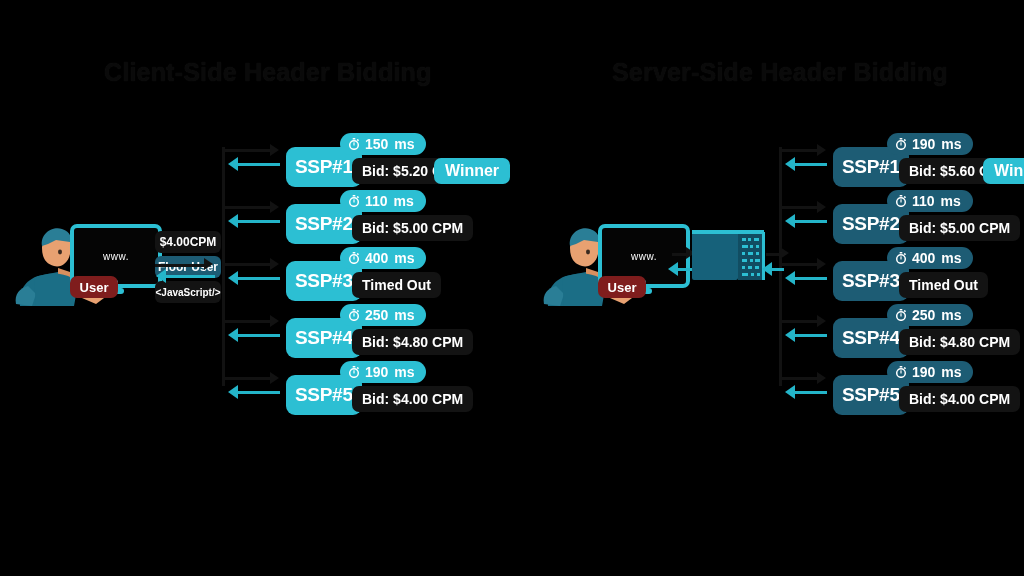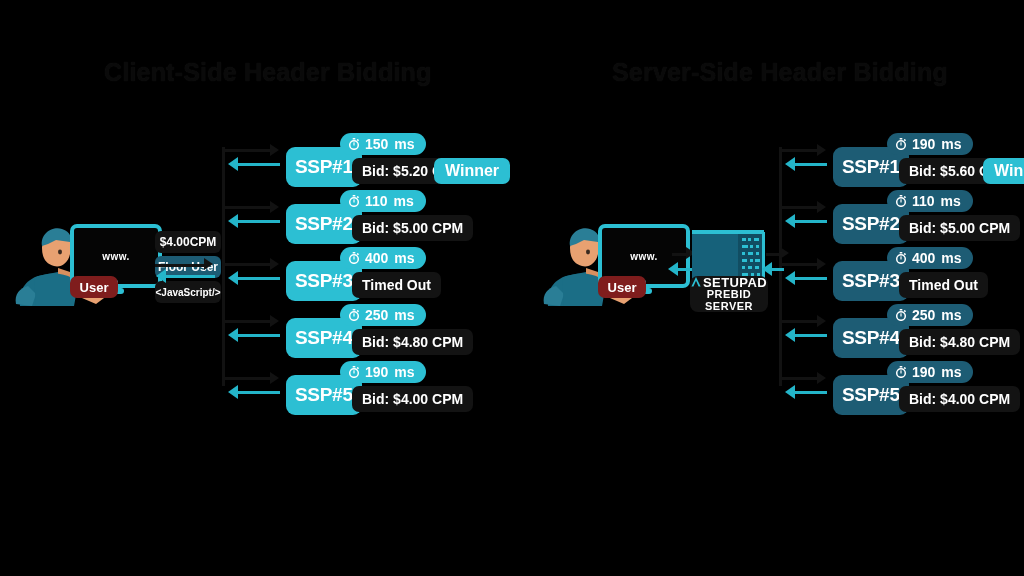--- a/index.html
+++ b/index.html
@@ -68,21 +68,21 @@
   }
   .fp-dark{background:#131313;}
   .fp-teal{background:#1d5c74;}
 
   
   .user-group{position:absolute;}
   .monitor{
     position:absolute;border:4px solid #2cbfd3;border-radius:7px;background:#050505;
     display:flex;align-items:center;justify-content:center;
   }
-  .monitor .www{color:#ffffff;font-size:10px;font-weight:bold;letter-spacing:.5px;}
+  .monitor .www{color:#ffffff;font-size:10px;font-weight:normal;letter-spacing:.5px;}
   .mon-stand{position:absolute;background:#2cbfd3;}
   .user-label{
     position:absolute;background:#7f1d1d;border-radius:7px;
     display:flex;align-items:center;justify-content:center;
     font-size:13px;font-weight:bold;color:#fff;
   }
 
   
   .server-box{position:absolute;}
   .srv-label{
@@ -180,30 +180,20 @@
           <rect x="63" y="31" width="5" height="3"></rect>
         <rect x="50" y="38" width="3" height="3"></rect>
           <rect x="56" y="38" width="4" height="3"></rect>
           <rect x="63" y="38" width="4" height="3"></rect>
         <rect x="50" y="45" width="6" height="3"></rect>
           <rect x="59" y="45" width="3" height="3"></rect>
           <rect x="65" y="45" width="3" height="3"></rect>
       </g>
     </svg>
   </div>
-  <div class="srv-label" style="left:690px;top:276px;width:78px;height:36px;">
-    <div class="srv-l1">
-      <svg width="10" height="10" viewBox="0 0 10 10">
-        <path d="M5 0 L9.6 9.6 L7.6 9.6 L5 3.8 L2.4 9.6 L0.4 9.6 Z" fill="#2cbfd3"></path>
-      </svg>
-      <span>SETUPAD</span>
-    </div>
-    <div class="srv-l2">PREBID</div>
-    <div class="srv-l3">SERVER</div>
-  </div>
 
   <div class="trunk" style="left:779px;top:147px;height:239px;"></div>
   <div class="hline dark" style="left:766px;top:253px;width:16px;"></div>
   <div class="arrow r-dark" style="left:780px;top:247px;"></div>
   <div class="hline cyan" style="left:770px;top:268px;width:14px;"></div>
   <div class="arrow l-cyan" style="left:762px;top:262px;"></div>
 
   <div id="rows-layer">
       <div class="hline dark" style="left: 222px; top: 149px; width: 50px;"></div>
       <div class="arrow r-dark" style="left: 270px; top: 144px;"></div>

